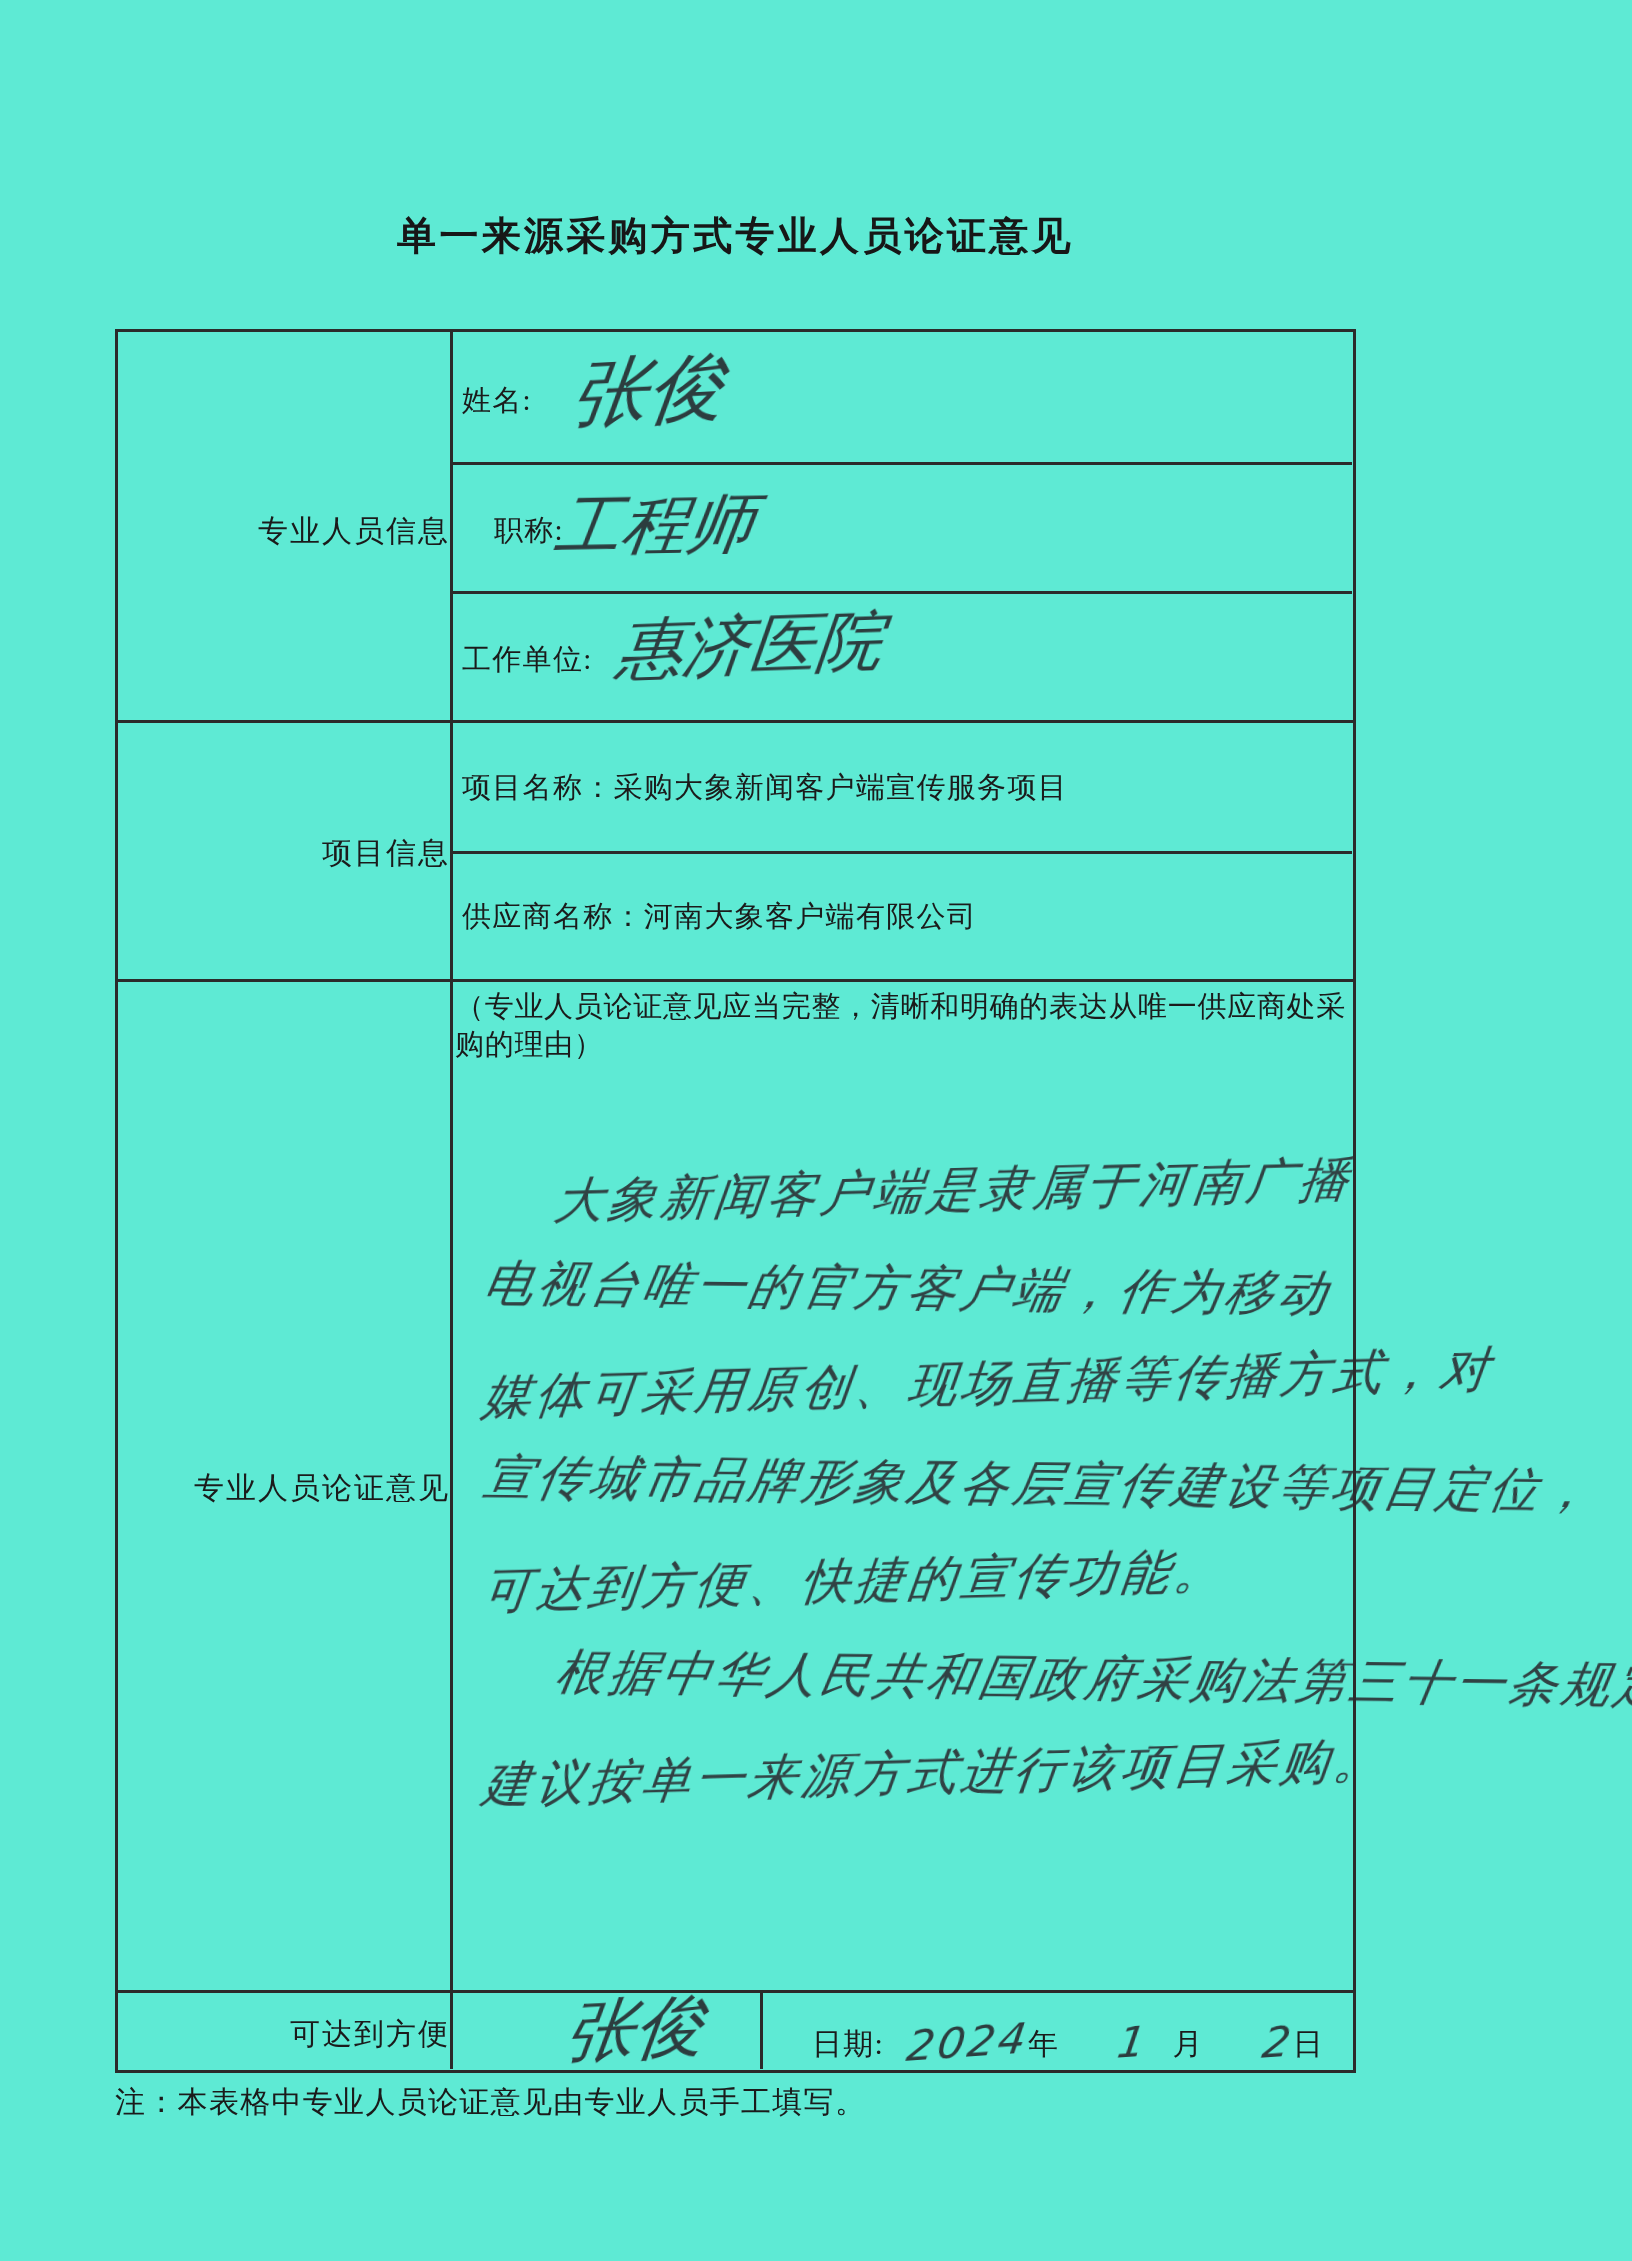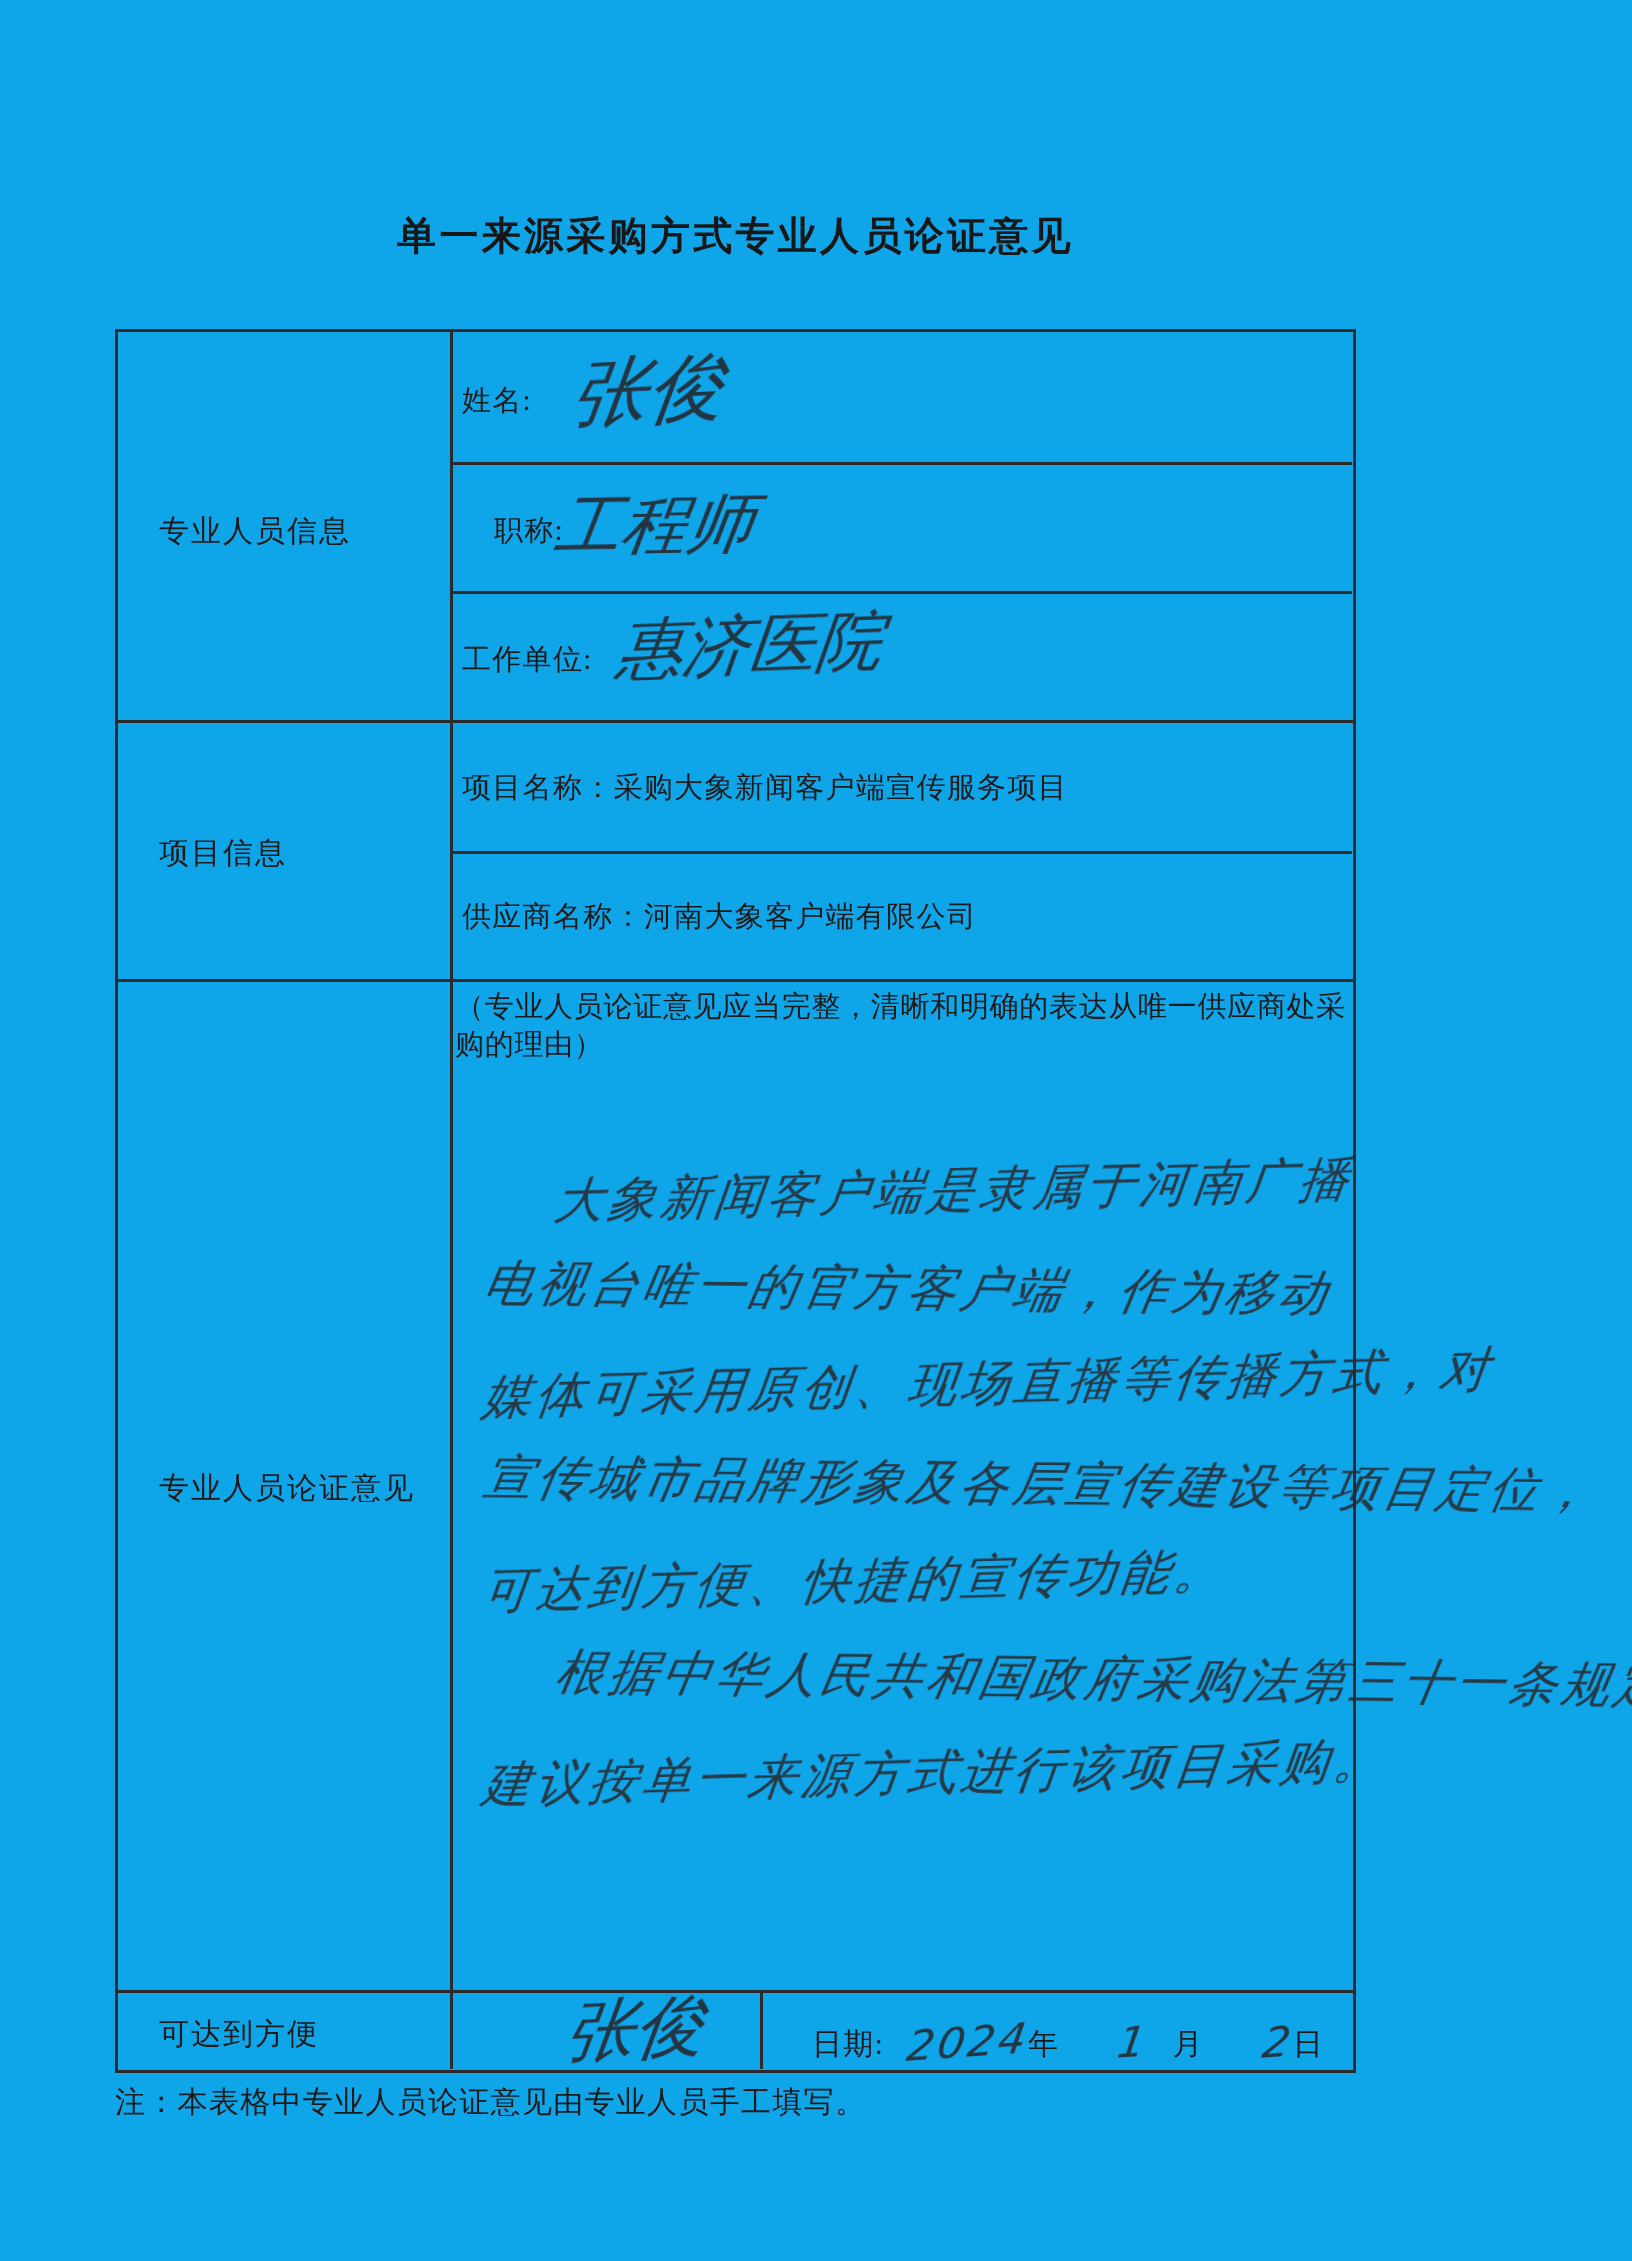--- a/index.html
+++ b/index.html
@@ -1,40 +1,40 @@
 <!DOCTYPE html>
 <html style="font-size:10.5px"><head>
 <meta charset="utf-8">
 <style>
   html,body{margin:0;padding:0;background:#e8e8e8;}
   .page{
     position:relative;
     width:1632px;height:2261px;
-    background:#0ea5e9;
+    background:#5eead4;
     font-family:"Liberation Serif", serif;
     color:#1d1d1f;
     overflow:hidden;
   }
   .title{
     position:absolute;left:115px;top:209px;width:1241px;
     text-align:center;
     font-family:"Liberation Sans", sans-serif;
     font-weight:bold;font-size:39px;letter-spacing:3.3px;
     color:#171717;
   }
   .tbl{
     position:absolute;left:115px;top:329px;width:1241px;height:1744px;
     border:3.3px solid #2b2b2b;box-sizing:border-box;
   }
   .line{position:absolute;background:#2b2b2b;}
   .vline{width:2.6px;}
   .hline{height:2.6px;}
   .cell-label{
-    position:absolute;left:0;width:332px;text-align:left;
-    font-size:30px;letter-spacing:2px;color:#1b1b1b;margin-left:41px;
+    position:absolute;left:0;width:332px;text-align:right;
+    font-size:30px;letter-spacing:2px;color:#1b1b1b;
   }
   .field-label{position:absolute;font-size:29px;color:#1b1b1b;letter-spacing:1.3px;}
   .hint{
     position:absolute;left:337px;top:655px;width:902px;
     font-size:29px;line-height:38px;color:#1b1b1b;letter-spacing:0.7px;
   }
   .hw{
     font-family:"DejaVu Sans", cursive;
     font-style:italic;
     color:#26262b;

